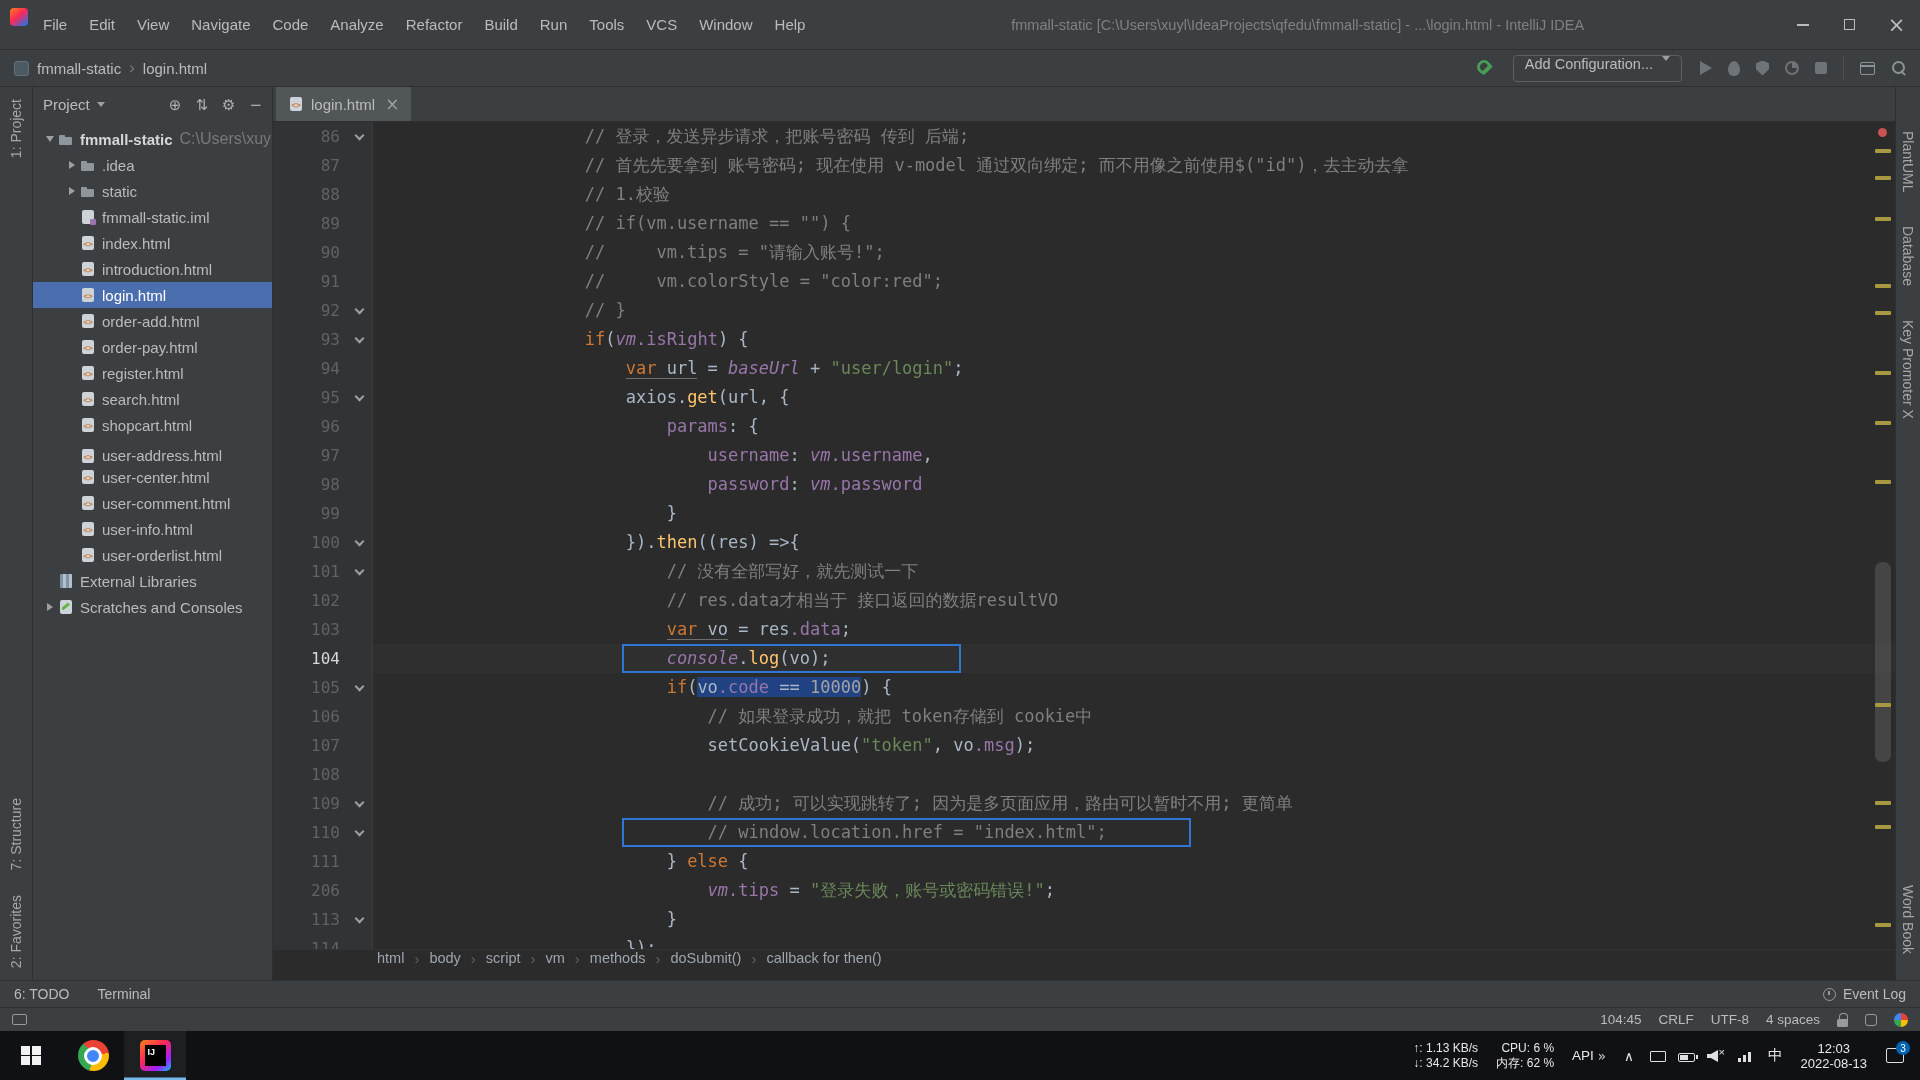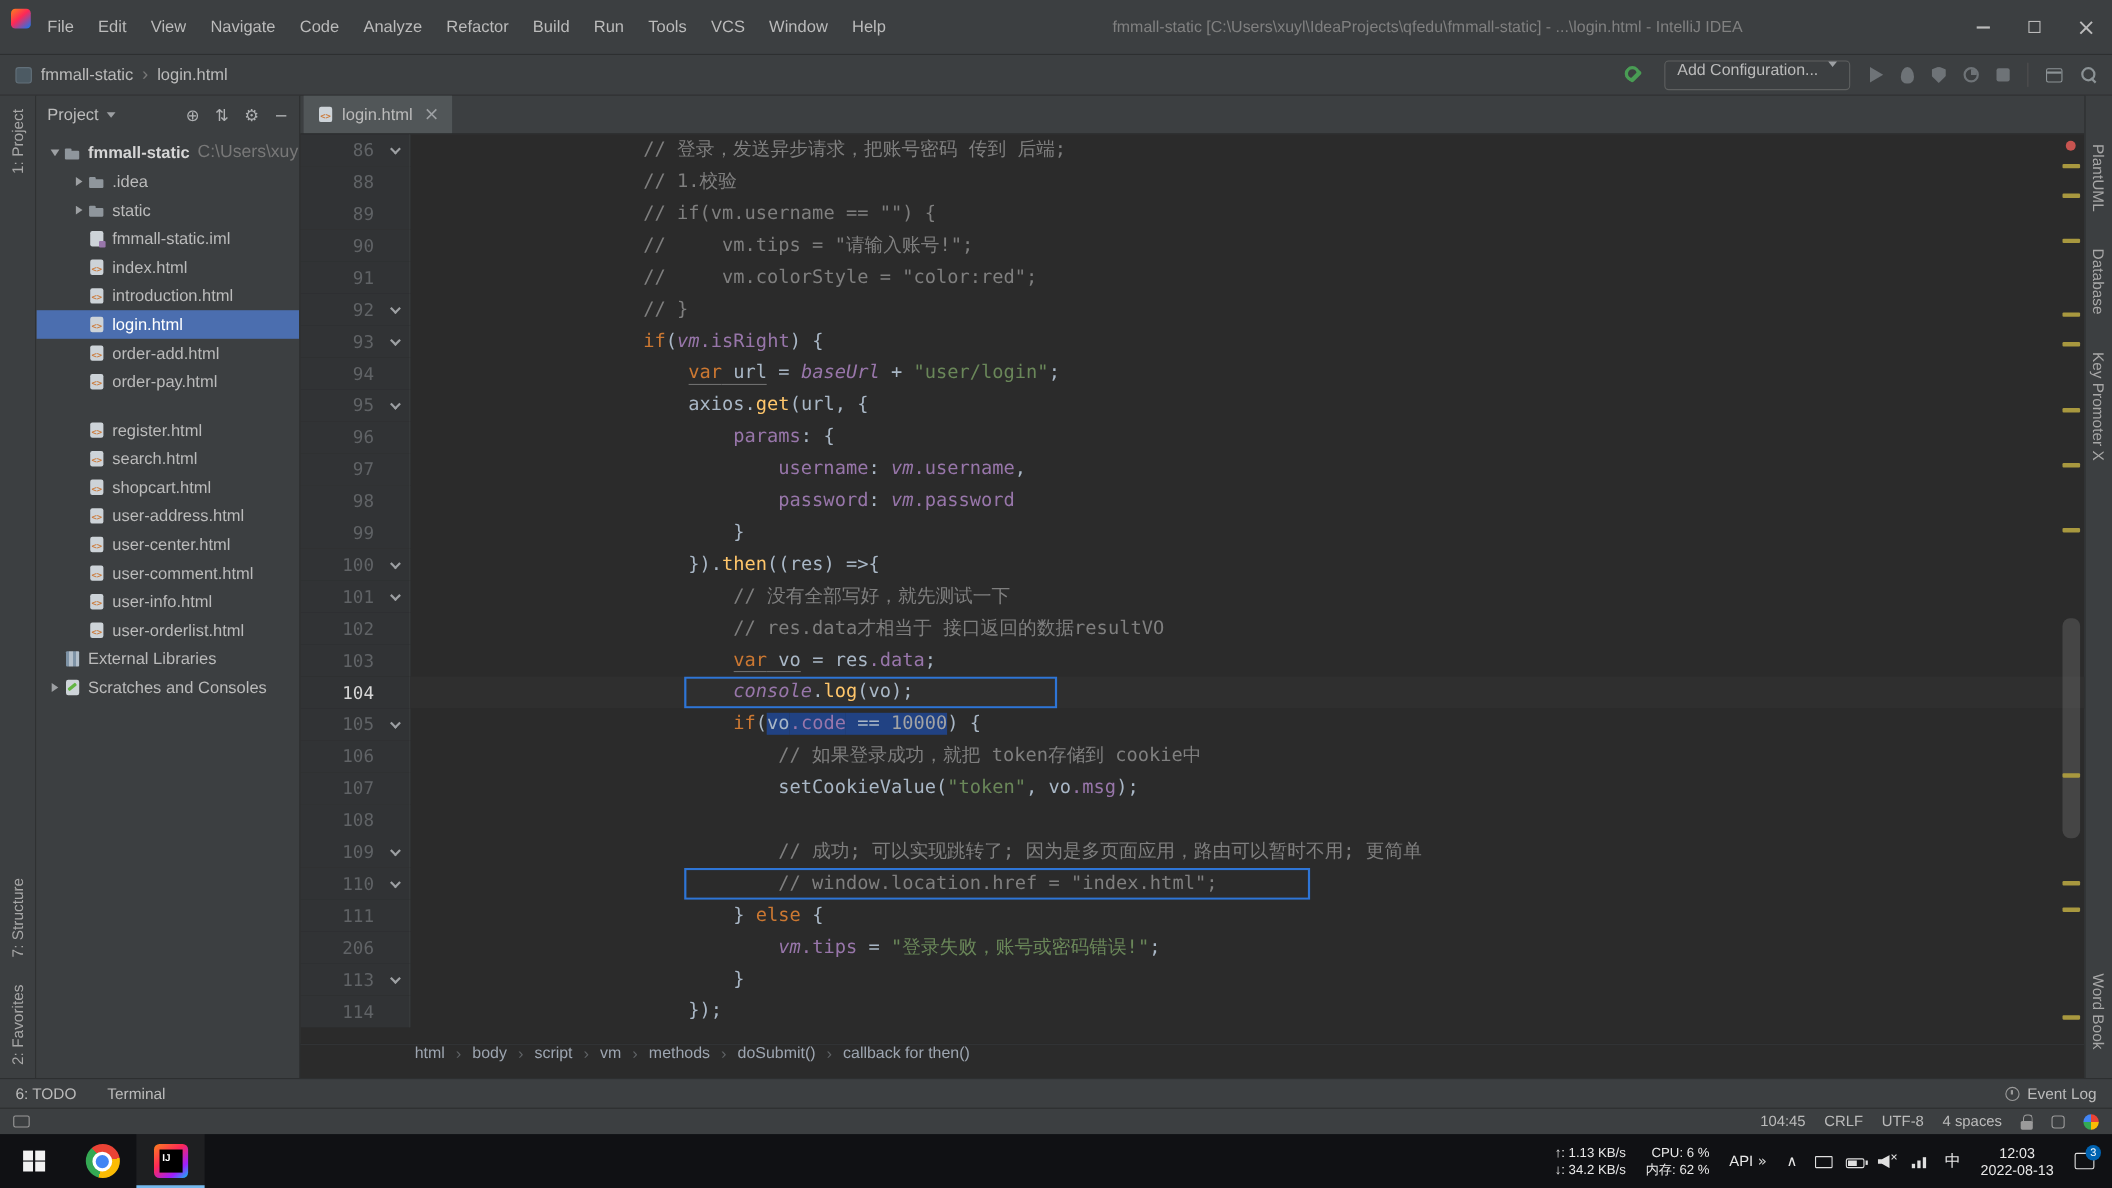--- a/index.html
+++ b/index.html
@@ -287,36 +287,36 @@
           <div class="tree-row" style="padding-left: 30px;">
             <span class="tree-arrow"></span>
             <span class="fi fi-html"></span>
             <span class="tree-label">order-add.html</span>
           </div>
           <div class="tree-row" style="padding-left: 30px;">
             <span class="tree-arrow"></span>
             <span class="fi fi-html"></span>
             <span class="tree-label">order-pay.html</span>
           </div>
-          <div class="tree-row" style="padding-left: 30px; margin-top: 18px;">
+          <div class="tree-row" style="padding-left: 30px;">
             <span class="tree-arrow"></span>
             <span class="fi fi-html"></span>
             <span class="tree-label">register.html</span>
           </div>
           <div class="tree-row" style="padding-left: 30px;">
             <span class="tree-arrow"></span>
             <span class="fi fi-html"></span>
             <span class="tree-label">search.html</span>
           </div>
           <div class="tree-row" style="padding-left: 30px;">
             <span class="tree-arrow"></span>
             <span class="fi fi-html"></span>
             <span class="tree-label">shopcart.html</span>
           </div>
-          <div class="tree-row" style="padding-left: 30px;">
+          <div class="tree-row" style="padding-left: 30px; align-items: flex-end;">
             <span class="tree-arrow"></span>
             <span class="fi fi-html"></span>
             <span class="tree-label">user-address.html</span>
           </div>
           <div class="tree-row" style="padding-left: 30px;">
             <span class="tree-arrow"></span>
             <span class="fi fi-html"></span>
             <span class="tree-label">user-center.html</span>
           </div>
           <div class="tree-row" style="padding-left: 30px;">
@@ -360,20 +360,27 @@
       <div class="code-area">
         <div>
             <div class="code-row">
               <div class="gut">
                 <span class="lnum">86</span>
                 <span class="foldcell">
                   <span class="chev"></span>
                 </span>
               </div>
               <div class="cl">                <span class="c">// 登录，发送异步请求，把账号密码 传到 后端;</span></div>
+            </div>
+            <div class="code-row">
+              <div class="gut">
+                <span class="lnum">87</span>
+                <span class="foldcell"></span>
+              </div>
+              <div class="cl">                <span class="c">// 首先先要拿到 账号密码; 现在使用 v-model 通过双向绑定; 而不用像之前使用$("id")，去主动去拿</span></div>
             </div>
             <div class="code-row">
               <div class="gut">
                 <span class="lnum">88</span>
                 <span class="foldcell"></span>
               </div>
               <div class="cl">                <span class="c">// 1.校验</span></div>
             </div>
             <div class="code-row">
               <div class="gut">

